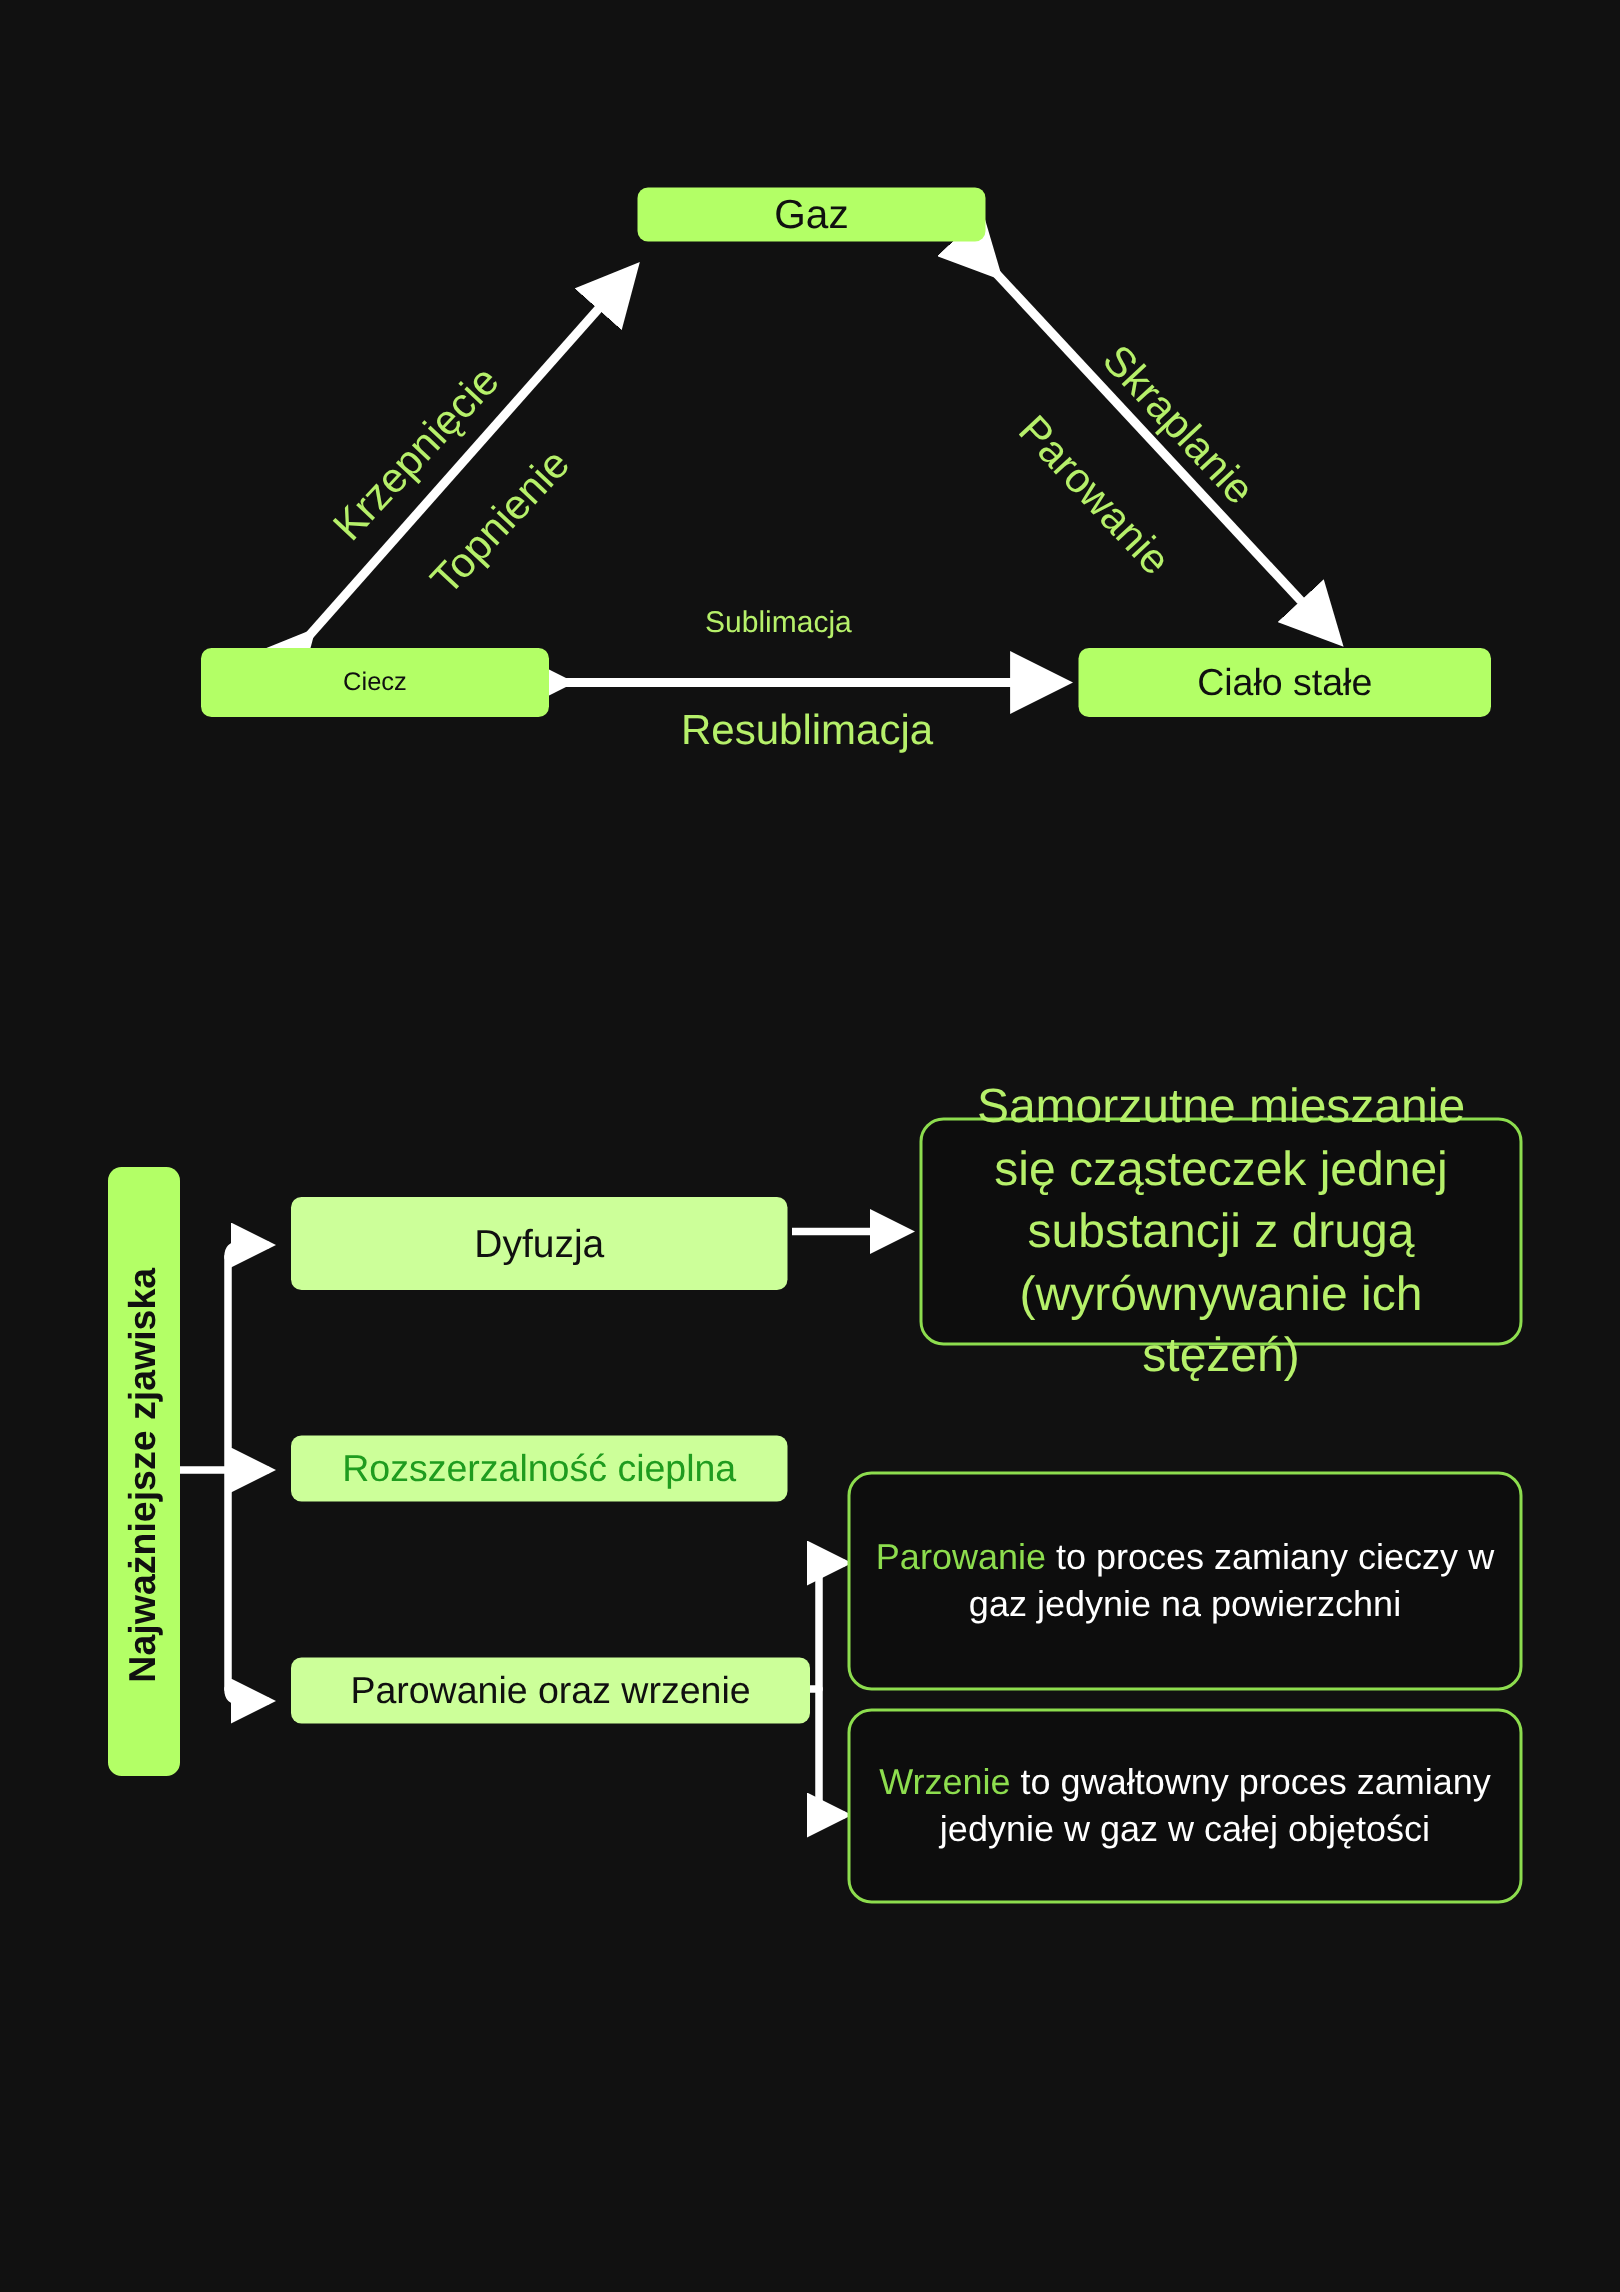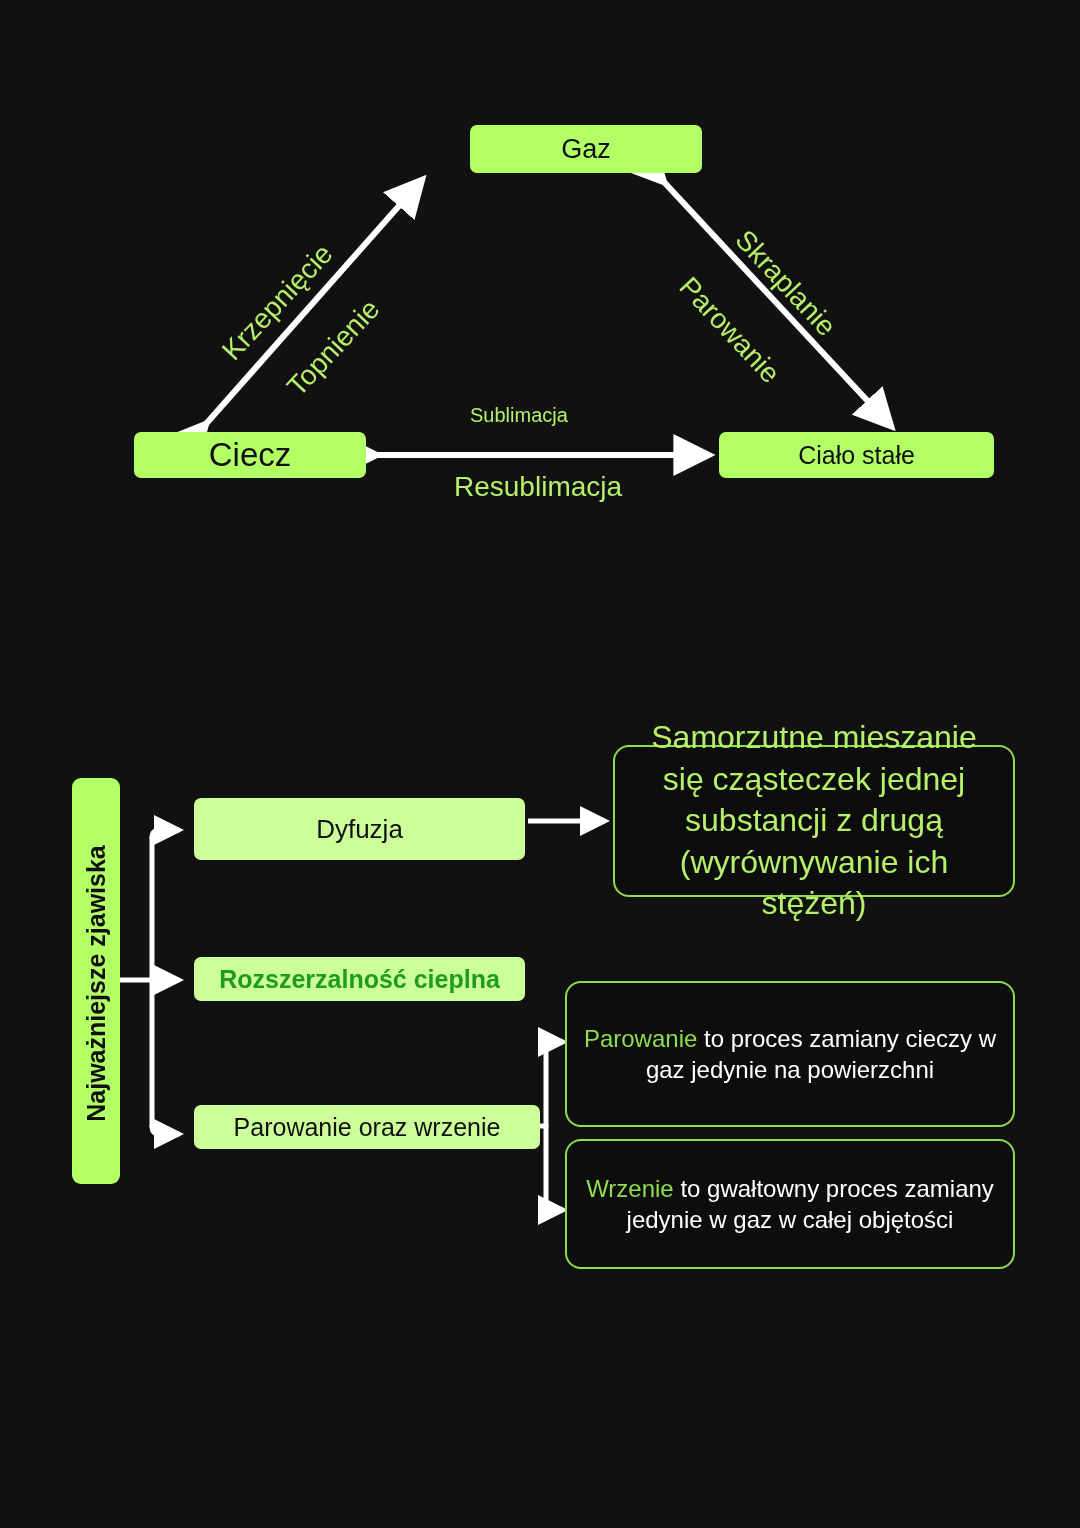--- a/index.html
+++ b/index.html
@@ -115,25 +115,25 @@
   </g>
 
   <g stroke="#ffffff" stroke-width="5" fill="none" stroke-linecap="round" stroke-linejoin="round">
     <line x1="528" y1="1126" x2="546" y2="1126"></line>
     <path d="M546 1050 Q546 1042 554 1042 L562 1042" marker-end="url(#ah-sm)"></path>
     <path d="M546 1202 Q546 1210 554 1210 L562 1210" marker-end="url(#ah-sm)"></path>
     <line x1="546" y1="1050" x2="546" y2="1202"></line>
   </g>
 </svg>
 
-<div class="solid-box" style="left:425px; top:125px; width:232px; height:48px; font-size:27px;margin-left:45px;">
+<div class="solid-box" style="left:425px; top:125px; width:232px; height:36px; font-size:27px;">
   <span>Gaz</span>
 </div>
 
-<div class="solid-box" style="left:134px; top:432px; width:232px; height:46px; font-size:33px;">
+<div class="solid-box" style="left:134px; top:432px; width:232px; height:46px; font-size:17px;">
   <span>Ciecz</span>
 </div>
 
 <div class="solid-box" style="left:719px; top:432px; width:275px; height:46px; font-size:25px;">
   <span>Ciało stałe</span>
 </div>
 
 <div class="edge-label rot-neg" style="left:216px; top:345px; font-size:28px;">
   <span>Krzepnięcie</span>
 </div>
@@ -160,21 +160,21 @@
 
 <div class="vbar" style="left:72px; top:778px; width:48px; height:406px;"></div>
 <div class="vbar-label" style="left:-107px; top:969px; width:406px; text-align:center; font-size:25px;">
   <span>Najważniejsze zjawiska</span>
 </div>
 
 <div class="solid-box pale" style="left:194px; top:798px; width:331px; height:62px; font-size:26px;">
   <span>Dyfuzja</span>
 </div>
 
-<div class="solid-box pale" style="left:194px; top:957px; width:331px; height:44px; font-size:25px; font-weight:bold; color:#1f9c1f;">
+<div class="solid-box pale" style="left:194px; top:957px; width:331px; height:44px; font-size:25px; font-weight:normal; color:#1f9c1f;">
   <span>Rozszerzalność cieplna</span>
 </div>
 
 <div class="solid-box pale" style="left:194px; top:1105px; width:346px; height:44px; font-size:25px;">
   <span>Parowanie oraz wrzenie</span>
 </div>
 
 <div class="outline-box" style="left:613px; top:745px; width:402px; height:152px;">
   <span class="desc-txt all-green" style="font-size:32px;">Samorzutne mieszanie się cząsteczek jednej substancji z drugą (wyrównywanie ich stężeń)</span>
 </div>

